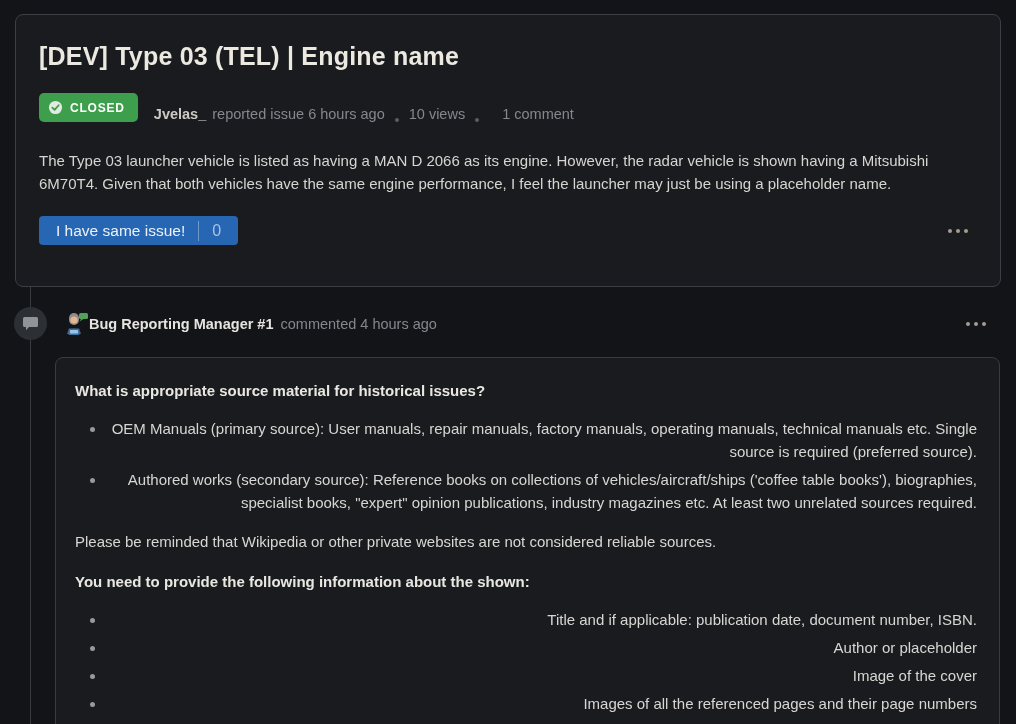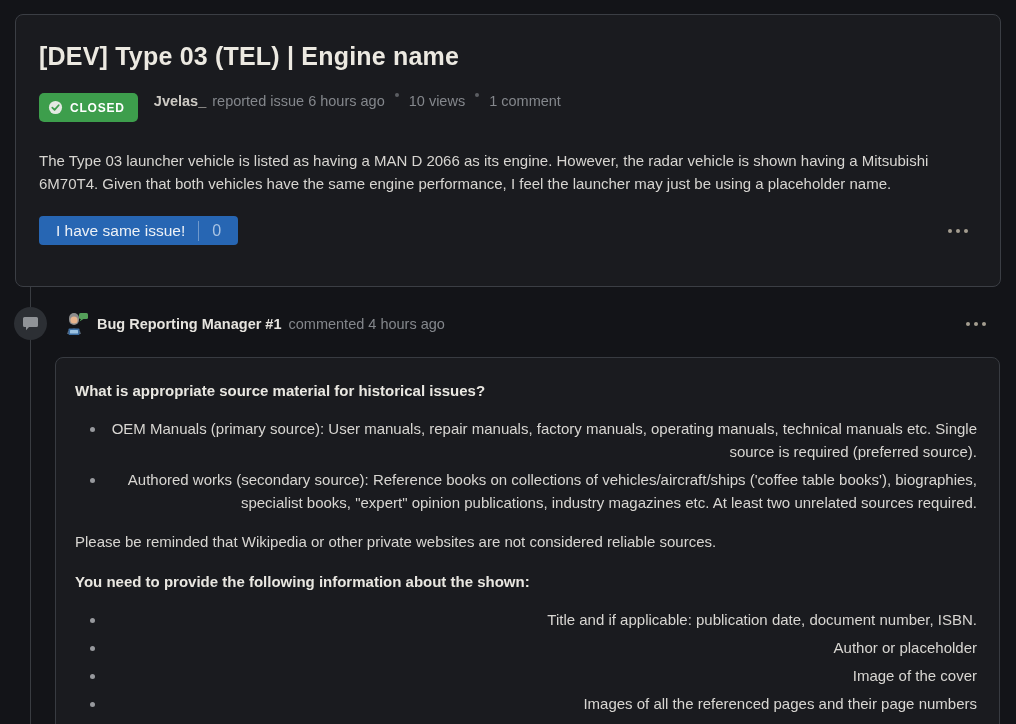--- a/index.html
+++ b/index.html
@@ -20,21 +20,21 @@
     padding: 27px 24px 41px 23px;
   }
   .issue-title {
     margin: 0;
     font-size: 25px;
     font-weight: bold;
     color: #ece9e1;
     letter-spacing: 0.2px;
   }
   .meta-row {
-    display: flex; align-items: flex-start;
+    display: flex; align-items: flex-end;
     margin-top: 22px;
     font-size: 14.5px;
   }
   .status-badge {
     display: inline-flex; align-items: center; gap: 7px;
     height: 29px; padding: 0 13px 0 9px;
     border-radius: 5px;
     background: var(--status-green, #3d9e4c);
     color: #ffffff; font-size: 12px; font-weight: bold; letter-spacing: 0.8px;
   }
@@ -77,21 +77,21 @@
     display: flex; align-items: center;
     padding: 20px 22px 0 14px;
   }
   .bubble-circle {
     width: 33px; height: 33px; border-radius: 50%;
     background: #2c2f34;
     display: flex; align-items: center; justify-content: center;
     flex: none;
   }
   .avatar { margin-left: 17px; width: 25px; height: 24px; display: inline-flex; flex: none; }
-  .comment-author { margin-left: 8px; font-weight: bold; color: #e6e4df; font-size: 14.5px; cursor: pointer; }
+  .comment-author { font-weight: bold; color: #e6e4df; font-size: 14.5px; cursor: pointer; }
   .comment-meta { margin-left: 7px; color: #84878c; font-size: 14.5px; }
   .header-spacer { flex: 1; }
 
   
   .comment-card {
     position: relative;
     margin: 17px 16px 12px 55px;
     background: #1a1b1f;
     border: 1px solid #383b41;
     border-radius: 8px;
@@ -118,21 +118,21 @@
         <circle cx="8" cy="8" r="7" fill="#e4e9e3"></circle>
         <path d="M4.6 8.2 L7 10.5 L11.4 5.6" fill="none" stroke="#3d9e4c" stroke-width="1.9" stroke-linecap="round" stroke-linejoin="round"></path>
       </svg>
       <span>CLOSED</span>
     </span>
     <span class="issue-author">Jvelas_</span>
     <span class="meta-text">reported issue 6 hours ago</span>
     <span class="dot-sep"></span>
     <span class="meta-text" style="margin-left:0">10 views</span>
     <span class="dot-sep"></span>
-    <span class="meta-text" style="margin-left:0">1 comment</span>
+    <span class="meta-text" style="margin-left:13px">1 comment</span>
   </div>
 
   <p class="issue-description">The Type 03 launcher vehicle is listed as having a MAN D 2066 as its engine. However, the radar vehicle is shown having a Mitsubishi 6M70T4. Given that both vehicles have the same engine performance, I feel the launcher may just be using a placeholder name.</p>
 
   <div class="footer-row">
     <button class="same-issue-btn">
       <span>I have same issue!</span>
       <span class="btn-divider"></span>
       <span class="btn-count">0</span>
     </button>

